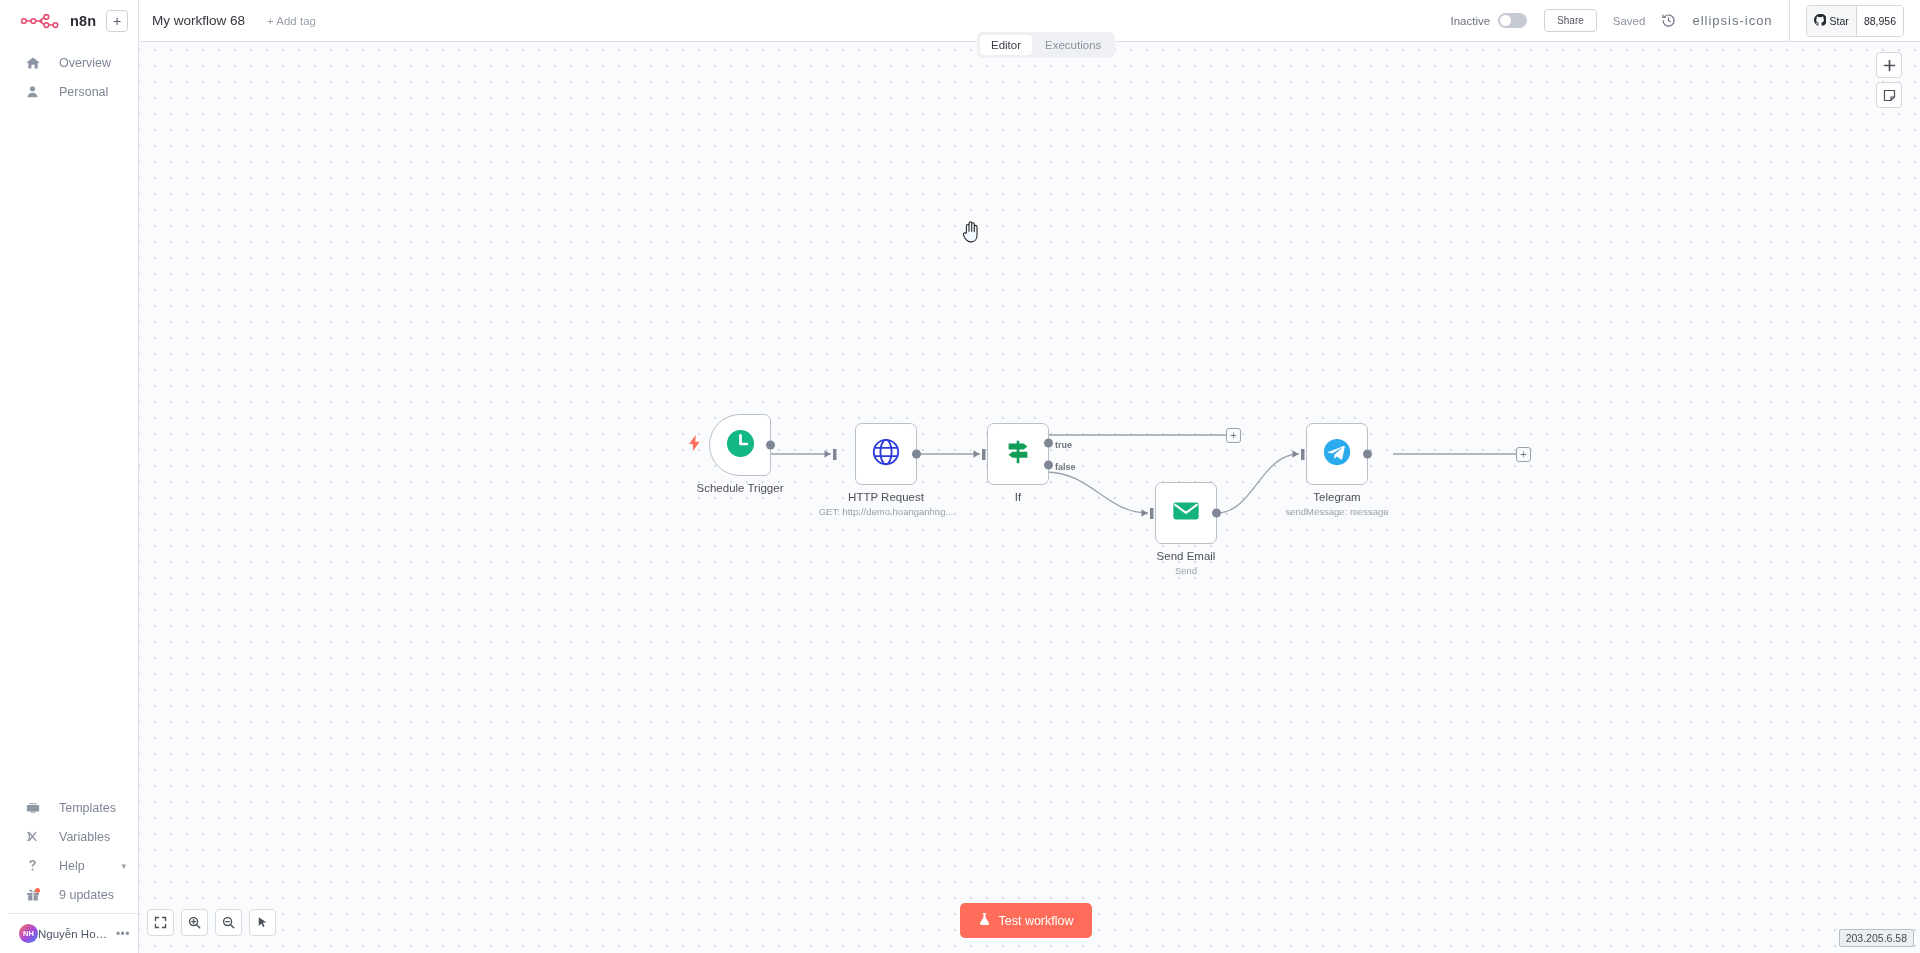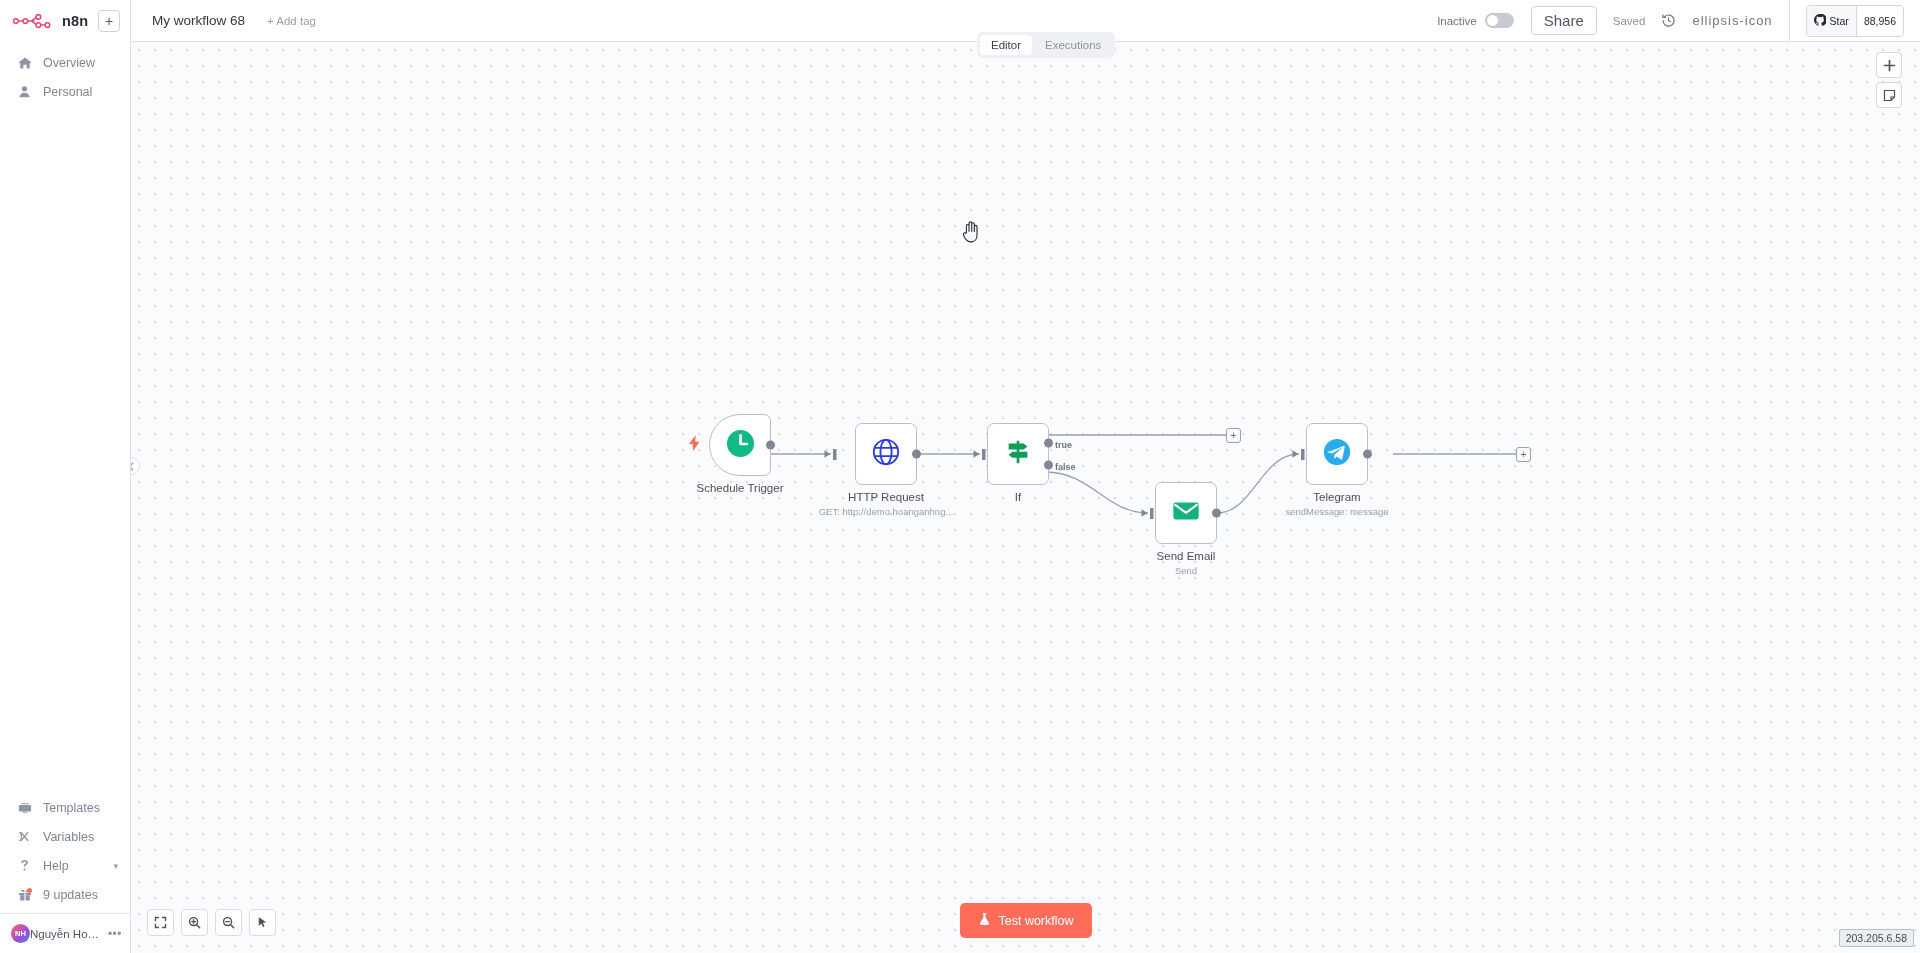--- a/index.html
+++ b/index.html
@@ -5,38 +5,38 @@
   * { box-sizing: border-box; margin: 0; padding: 0; }
   html, body {
     width: 1920px; height: 953px;
     font-family: "Liberation Sans", sans-serif;
     background: #fff; overflow: hidden;
   }
   body { position: relative; }
 
   
   #sidebar {
-    position: absolute; left: 0; top: 0; width: 131px; height: 953px;
+    position: absolute; left: 8px; top: 0; width: 131px; height: 953px;
     background: #fff; border-right: 1px solid #dbdfe7;
     display: flex; flex-direction: column; z-index: 40;
   }
   .side-top {
     height: 42px; display: flex; align-items: center;
     padding: 0 10px 0 12px; gap: 8px;
   }
   .logo-mark { width: 42px; height: 18px; flex: none; }
   .logo-text { font-size: 14.5px; font-weight: 700; color: #2d2e3a; letter-spacing: .2px; }
   .newbtn {
     width: 22px; height: 22px; margin-left: auto; border: 1px solid #cdd2d9;
     border-radius: 4px; background: #fff; display: flex; align-items: center;
     justify-content: center; color: #5b5f6b; font-size: 14px; line-height: 1; cursor: pointer;
   }
   .nav-list { padding-top: 6px; }
   .nav-item {
-    display: flex; align-items: center; gap: 11px;
+    display: flex; align-items: center; gap: 19px;
     height: 29px; padding-left: 17px; cursor: pointer; color: #7d8694;
     font-size: 12.5px;
   }
   .nav-ic { width: 15px; height: 15px; flex: none; display: flex; align-items: center; justify-content: center; color: #8f96a3; }
   .spacer { flex: 1 1 auto; }
   .nav-bottom { padding-bottom: 4px; }
   .nav-bottom .nav-item { height: 29px; }
   .chev { margin-left: auto; margin-right: 12px; color: #9aa1ad; font-size: 9px; }
   .badge-dot {
     position: absolute; width: 5px; height: 5px; border-radius: 50%;
@@ -71,21 +71,21 @@
   .toggle {
     width: 29px; height: 15px; border-radius: 8px; background: #c5cad3;
     position: relative; cursor: pointer; margin-right: 17px;
   }
   .toggle::after {
     content: ""; position: absolute; left: 2px; top: 2px; width: 11px; height: 11px;
     border-radius: 50%; background: #fff;
   }
   .share-btn {
     border: 1px solid #cdd2d9; border-radius: 4px; background: #fff;
-    font-size: 15px; color: #515561; padding: 5px 12px; cursor: pointer;
+    font-size: 10px; color: #515561; padding: 5px 12px; cursor: pointer;
     font-family: inherit;
   }
   .saved-lbl { font-size: 11.5px; color: #8b92a0; margin-left: 16px; }
   .hdr-icon {
     margin-left: 16px; color: #6f7683; cursor: pointer;
     display: flex; align-items: center; justify-content: center;
   }
   .hdr-sep { width: 1px; height: 42px; background: #dbdfe7; margin-left: 16px; }
   .gh-group {
     display: flex; align-items: center; margin-left: 16px;

